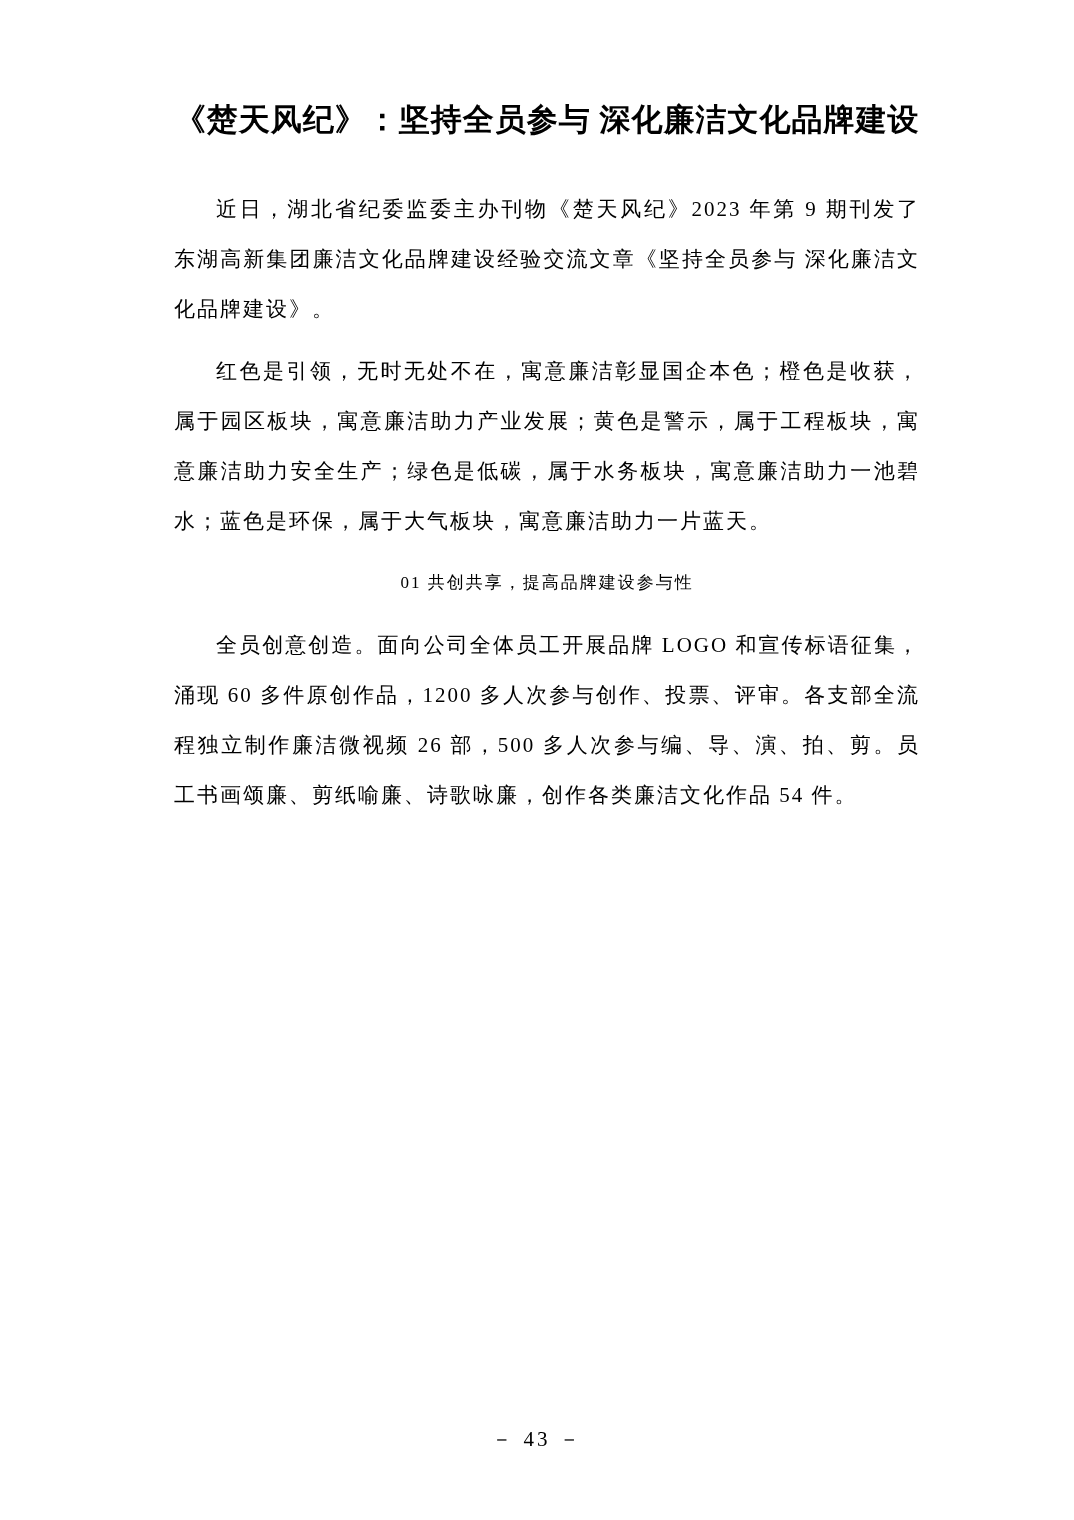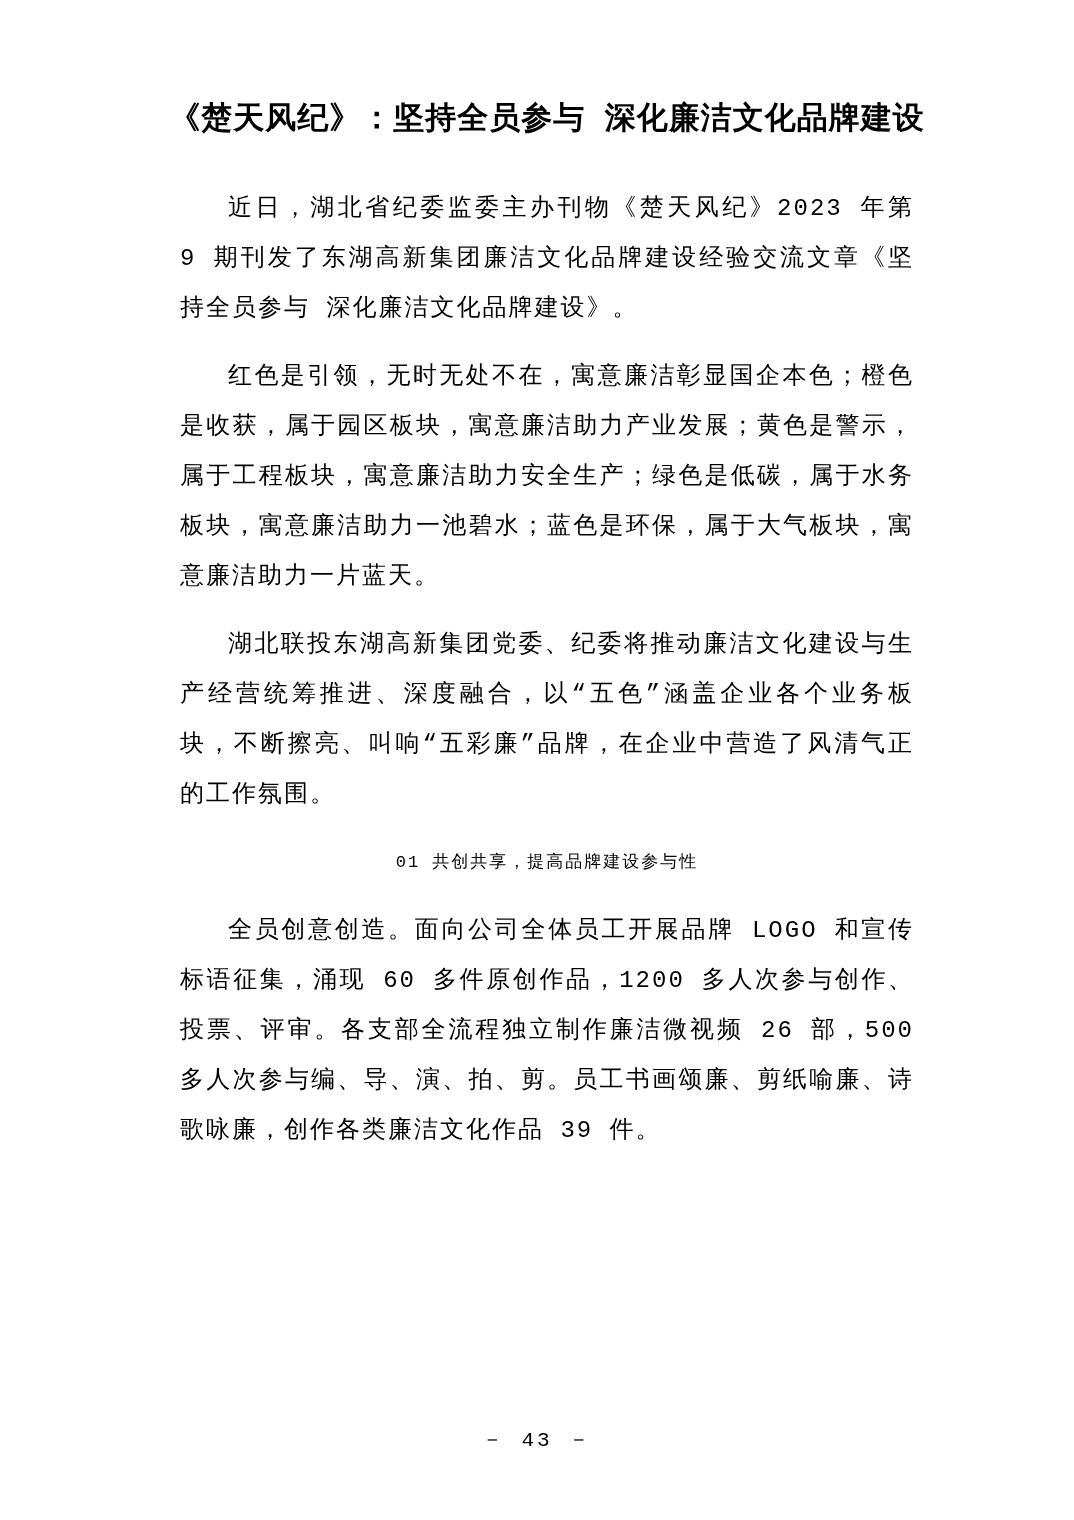--- a/index.html
+++ b/index.html
@@ -6,41 +6,41 @@
     margin: 0;
     padding: 0;
     background: #ffffff;
   }
   .page {
     position: relative;
     width: 1074px;
     height: 1520px;
     background: #ffffff;
     color: #000000;
-    font-family: Liberation Mono, monospace;
+    font-family: Liberation Serif, serif;
     overflow: hidden;
   }
   .content {
     position: absolute;
     left: 162px;
     width: 770px;
     top: 96px;
   }
   .doc-title {
     font-size: 31px;
     font-weight: bold;
     text-align: center;
     line-height: 48px;
     margin: 0 0 40px 0;
     letter-spacing: 1px;
   }
   .para {
-    font-size: 24px;
+    font-size: 21px;
     line-height: 50px;
-    margin: 18px;
+    margin: 12px;
     text-align: justify;
     text-indent: 2em;
     letter-spacing: 2px;
   }
   .section-heading {
     font-size: 17px;
     line-height: 50px;
     margin: 0;
     text-align: center;
     letter-spacing: 2px;
@@ -59,22 +59,21 @@
 <body>
 
 <div class="page">
   <div class="content">
     <h1 class="doc-title">《楚天风纪》：坚持全员参与 深化廉洁文化品牌建设</h1>
 
     <p class="para">近日，湖北省纪委监委主办刊物《楚天风纪》2023 年第 9 期刊发了东湖高新集团廉洁文化品牌建设经验交流文章《坚持全员参与 深化廉洁文化品牌建设》。</p>
 
     <p class="para">红色是引领，无时无处不在，寓意廉洁彰显国企本色；橙色是收获，属于园区板块，寓意廉洁助力产业发展；黄色是警示，属于工程板块，寓意廉洁助力安全生产；绿色是低碳，属于水务板块，寓意廉洁助力一池碧水；蓝色是环保，属于大气板块，寓意廉洁助力一片蓝天。</p>
 
-    <p class="para">湖北联投东湖高新集团党委、纪委将推动廉洁文化建设与生产经营统筹推进、深度融合，以“五色”涵盖企业各个业务板块，不断擦亮、叫响“五彩廉”品牌，在企业中营造了风清气正的工作氛围。</p>
 
     <div class="section-heading">01 共创共享，提高品牌建设参与性</div>
 
-    <p class="para">全员创意创造。面向公司全体员工开展品牌 LOGO 和宣传标语征集，涌现 60 多件原创作品，1200 多人次参与创作、投票、评审。各支部全流程独立制作廉洁微视频 26 部，500 多人次参与编、导、演、拍、剪。员工书画颂廉、剪纸喻廉、诗歌咏廉，创作各类廉洁文化作品 39 件。</p>
+    <p class="para">全员创意创造。面向公司全体员工开展品牌 LOGO 和宣传标语征集，涌现 60 多件原创作品，1200 多人次参与创作、投票、评审。各支部全流程独立制作廉洁微视频 26 部，500 多人次参与编、导、演、拍、剪。员工书画颂廉、剪纸喻廉、诗歌咏廉，创作各类廉洁文化作品 54 件。</p>
 
   </div>
 
   <div class="page-number">－ 43 －</div>
 </div>
 
 </body></html>

